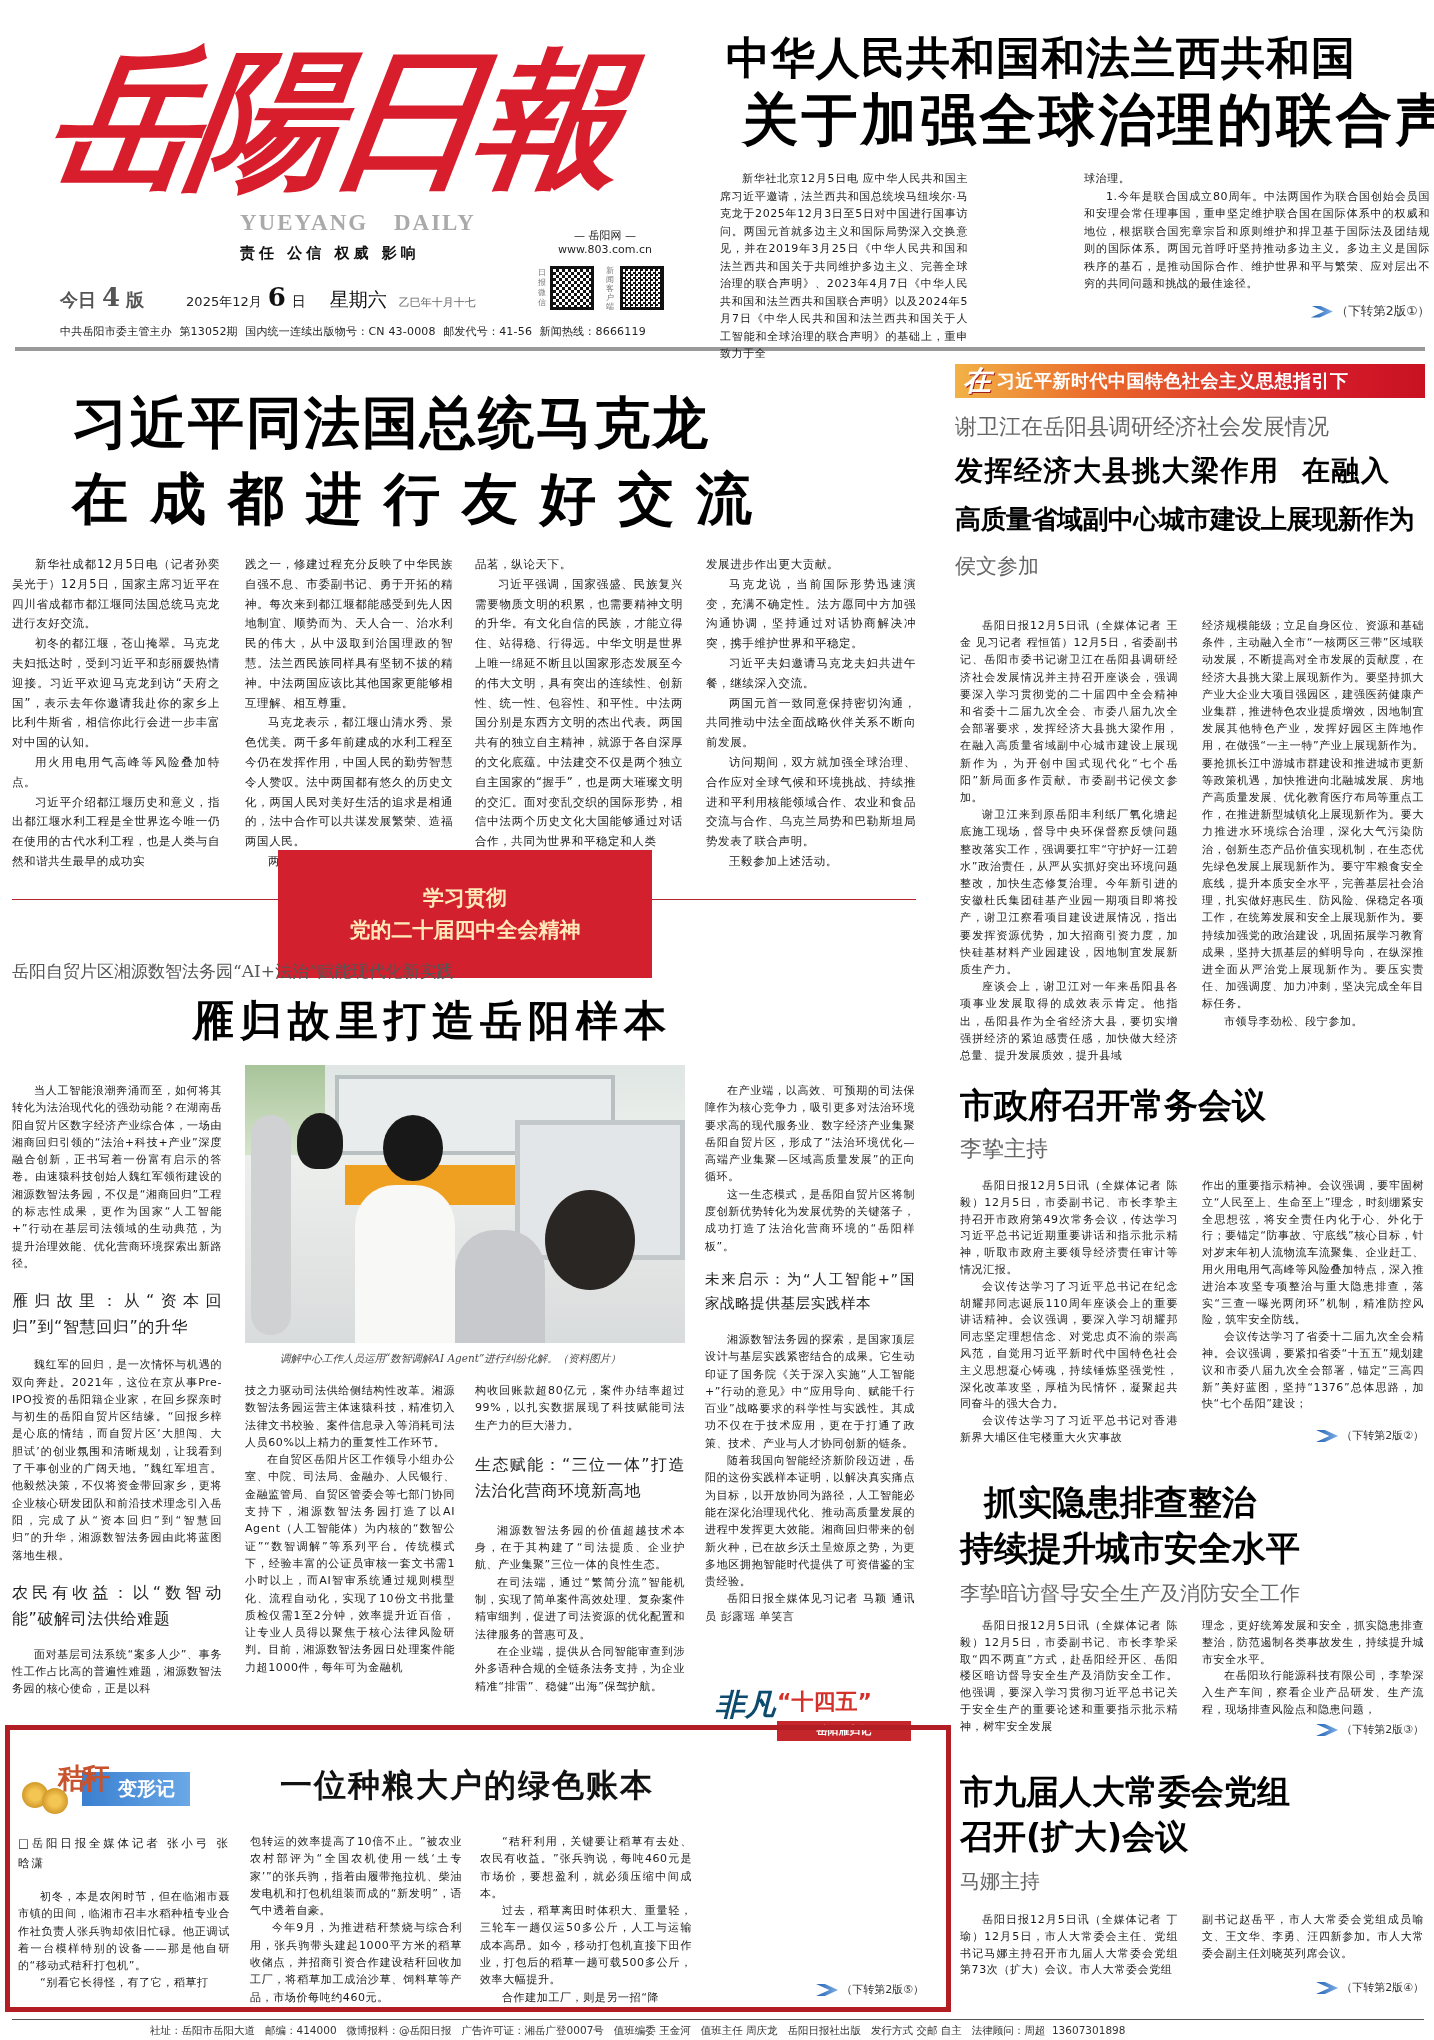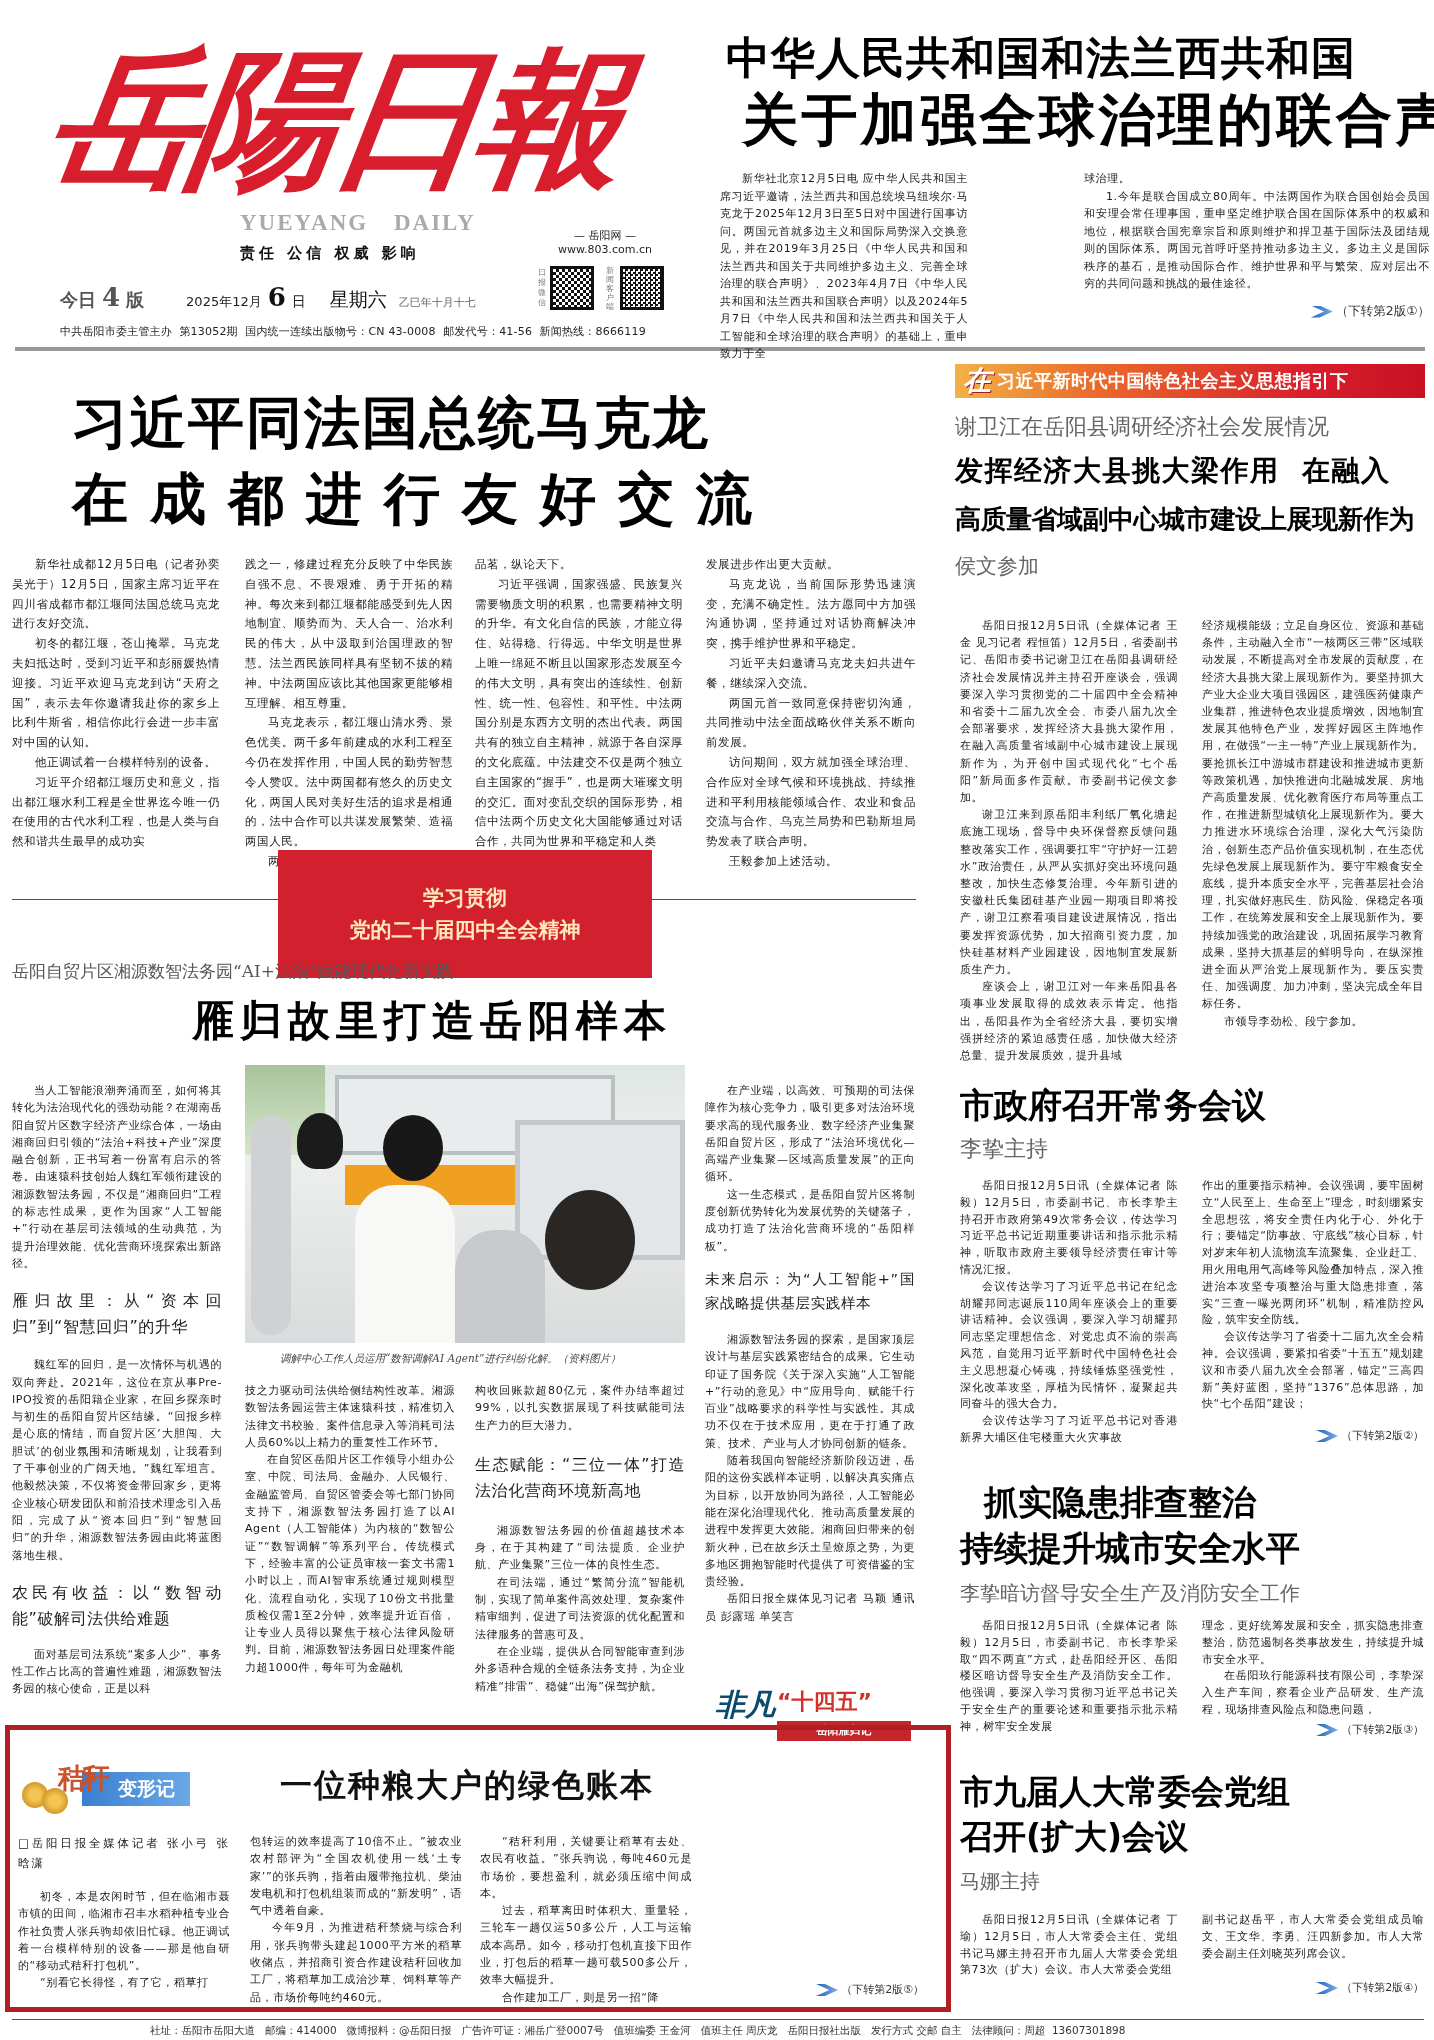--- a/index.html
+++ b/index.html
@@ -60,25 +60,25 @@
     <span class="arr"></span><span>（下转第2版①）</span>
   </div>
 </div>
 
 <div class="abs" style="left:0;top:355px;width:720px;height:465px;">
   <div class="abs hl-big" style="left:72px;top:32px;font-size:56px;line-height:72px;white-space:nowrap;letter-spacing:2px;">习近平同法国总统马克龙</div>
   <div class="abs hl-big" style="left:72px;top:108px;font-size:56px;line-height:72px;white-space:nowrap;letter-spacing:22px;">在成都进行友好交流</div>
   <div class="abs body-text" style="left:12px;top:200px;width:208px;font-size:11.5px;line-height:19.8px;">
     <p>新华社成都12月5日电（记者孙奕 吴光于）12月5日，国家主席习近平在四川省成都市都江堰同法国总统马克龙进行友好交流。</p>
       <p>初冬的都江堰，苍山掩翠。马克龙夫妇抵达时，受到习近平和彭丽媛热情迎接。习近平欢迎马克龙到访“天府之国”，表示去年你邀请我赴你的家乡上比利牛斯省，相信你此行会进一步丰富对中国的认知。</p>
-      <p>他正调试着一台模样特别的设备。</p>
+      <p>用火用电用气高峰等风险叠加特点。</p>
       <p>习近平介绍都江堰历史和意义，指出都江堰水利工程是全世界迄今唯一仍在使用的古代水利工程，也是人类与自然和谐共生最早的成功实</p>
   </div>
   <div class="abs body-text" style="left:245px;top:200px;width:208px;font-size:11.5px;line-height:19.8px;">
-    <p class="noind">践之一，修建过程充分反映了中华民族自强不息、不畏艰难、勇于开拓的精神。每次来到都江堰都能感受到先人因地制宜、顺势而为、天人合一、治水利民的伟大，从中汲取到治国理政的智慧。法兰西民族同样具有坚韧不拔的精神。中法两国应该比其他国家更能够相互理解、相互尊重。</p>
+    <p class="noind">践之一，修建过程充分反映了中华民族自强不息、市委副书记、勇于开拓的精神。每次来到都江堰都能感受到先人因地制宜、顺势而为、天人合一、治水利民的伟大，从中汲取到治国理政的智慧。法兰西民族同样具有坚韧不拔的精神。中法两国应该比其他国家更能够相互理解、相互尊重。</p>
       <p>马克龙表示，都江堰山清水秀、景色优美。两千多年前建成的水利工程至今仍在发挥作用，中国人民的勤劳智慧令人赞叹。法中两国都有悠久的历史文化，两国人民对美好生活的追求是相通的，法中合作可以共谋发展繁荣、造福两国人民。</p>
       <p>两国元首夫妇落座怀古亭，临水</p>
   </div>
   <div class="abs body-text" style="left:475px;top:200px;width:208px;font-size:11.5px;line-height:19.8px;">
     <p class="noind">品茗，纵论天下。</p>
       <p>习近平强调，国家强盛、民族复兴需要物质文明的积累，也需要精神文明的升华。有文化自信的民族，才能立得住、站得稳、行得远。中华文明是世界上唯一绵延不断且以国家形态发展至今的伟大文明，具有突出的连续性、创新性、统一性、包容性、和平性。中法两国分别是东西方文明的杰出代表。两国共有的独立自主精神，就源于各自深厚的文化底蕴。中法建交不仅是两个独立自主国家的“握手”，也是两大璀璨文明的交汇。面对变乱交织的国际形势，相信中法两个历史文化大国能够通过对话合作，共同为世界和平稳定和人类</p>
   </div>
   <div class="abs body-text" style="left:706px;top:200px;width:210px;font-size:11.5px;line-height:19.8px;">
     <p class="noind">发展进步作出更大贡献。</p>
       <p>马克龙说，当前国际形势迅速演变，充满不确定性。法方愿同中方加强沟通协调，坚持通过对话协商解决冲突，携手维护世界和平稳定。</p>

